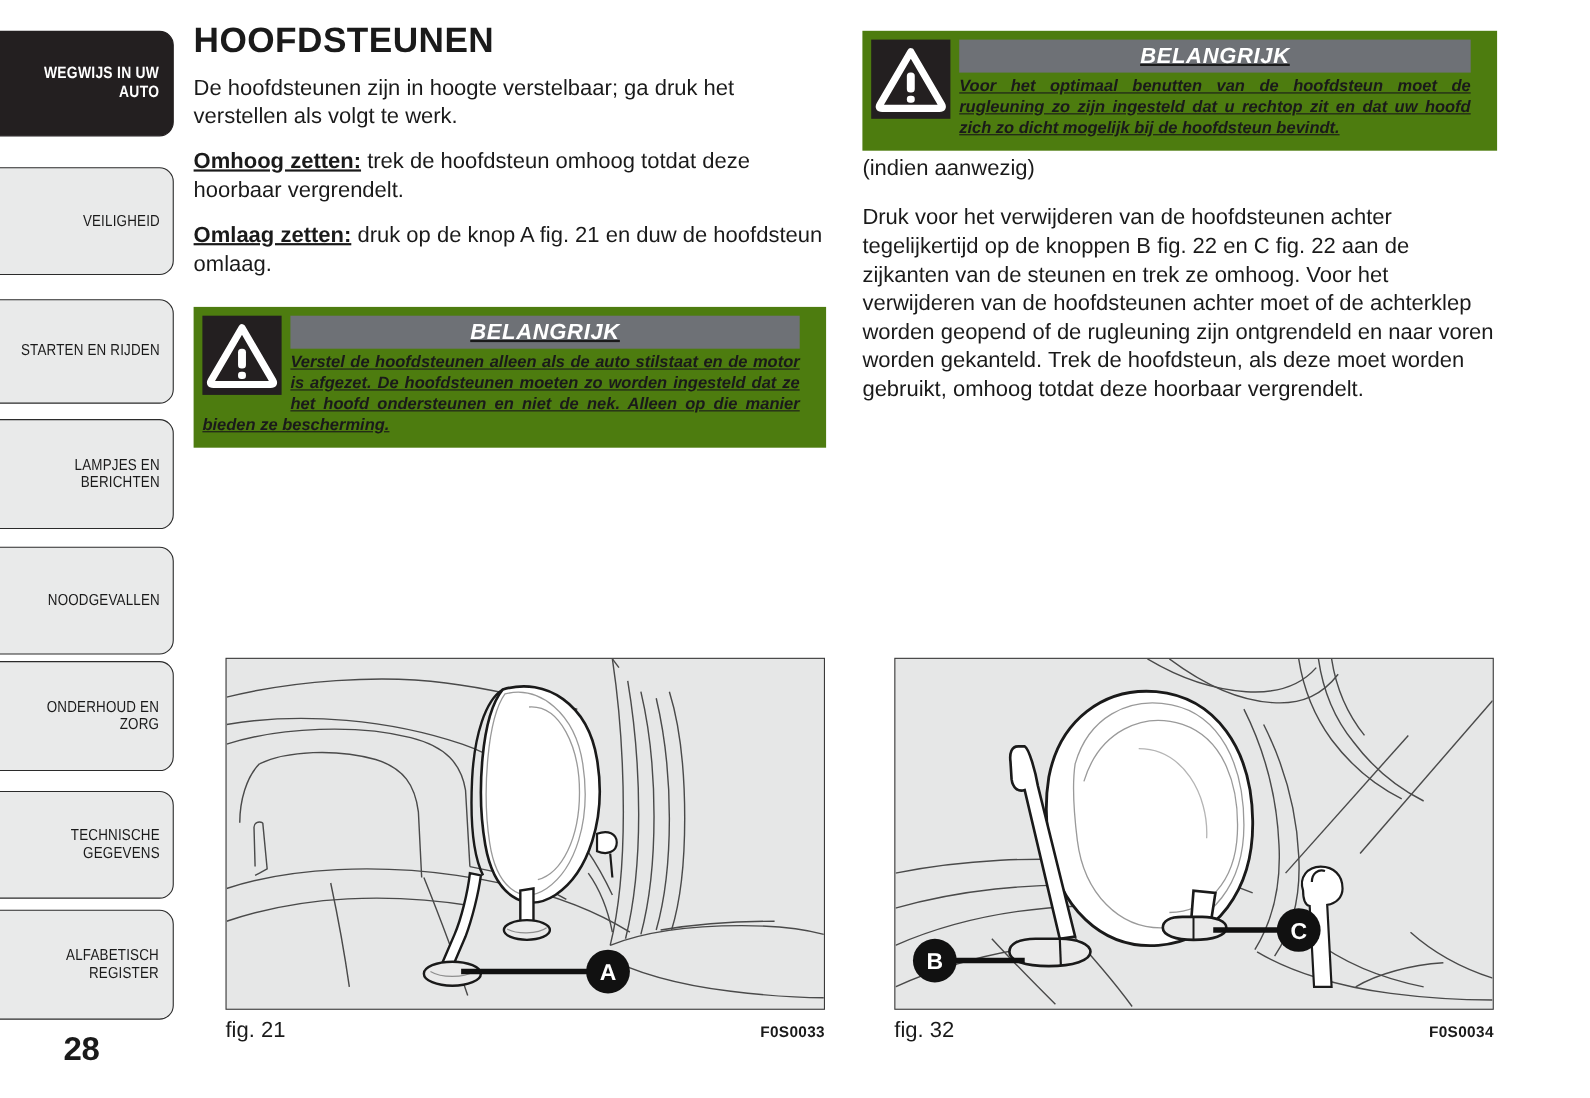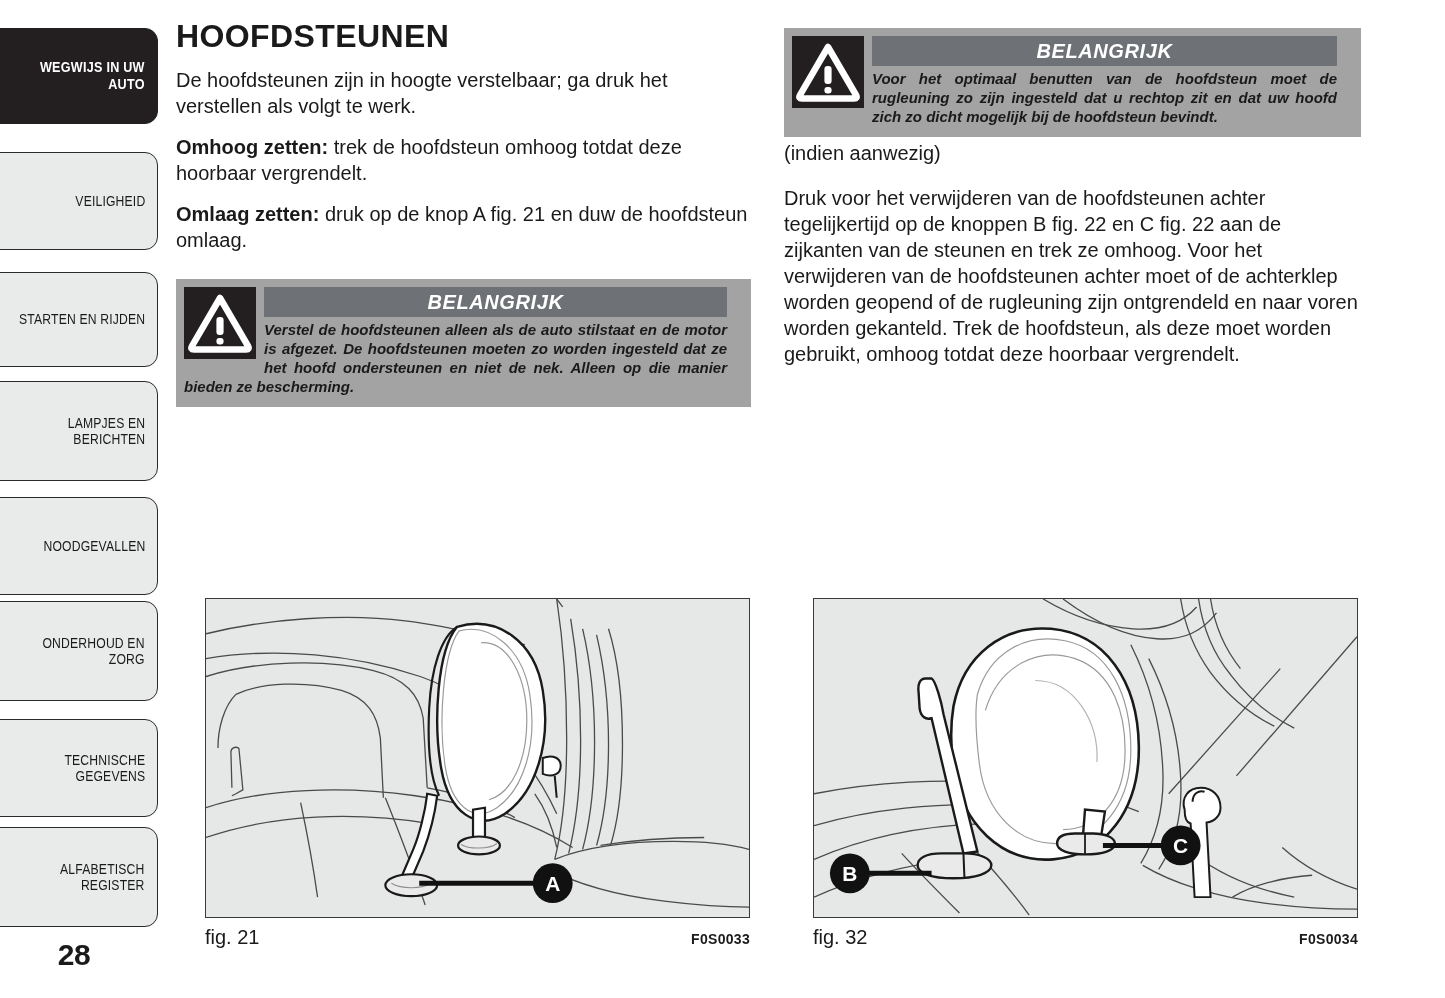--- a/index.html
+++ b/index.html
@@ -89,29 +89,30 @@
     font-weight: bold;
     letter-spacing: 0.3px;
     margin: 28px 0 0 0;
     line-height: 1;
   }
   p.body {
     font-size: 20px;
     line-height: 1.3;
     margin: 15px 0 0 0;
   }
-  p.body b { font-weight: bold; }
+  p.body b { font-weight: bold; text-decoration: underline; }
   p.tight { margin-top: 2px; }
 
   
   .warnbox {
     position: relative;
-    background: #a3a3a3;
+    background: #4d7c0f;
     box-sizing: border-box;
     padding: 8px 24px 10px 8px;
+    text-decoration: underline;
   }
   .warn-icon {
     float: left;
     width: 72px;
     height: 72px;
     background: #231f20;
     margin: 0 8px 0 0;
     position: relative;
   }
   .warn-icon svg { display: block; }

